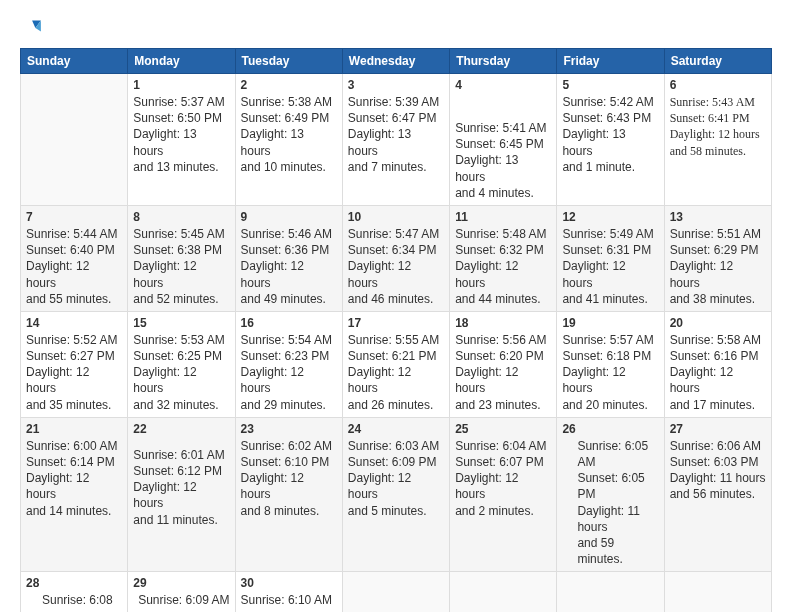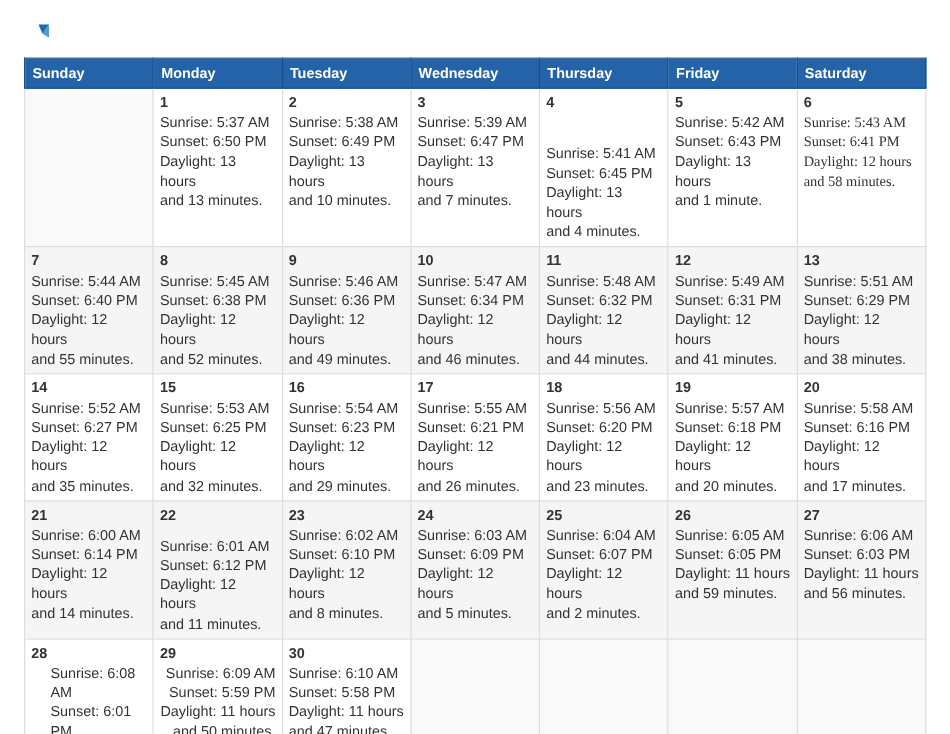--- a/index.html
+++ b/index.html
@@ -304,21 +304,21 @@
           </td>
           <td>
             <div class="day-number">25</div>
             <div class="day-info" style="white-space: pre-line;">Sunrise: 6:04 AM
 Sunset: 6:07 PM
 Daylight: 12 hours
 and 2 minutes.</div>
           </td>
           <td>
             <div class="day-number">26</div>
-            <div class="day-info" style="white-space: pre-line;">Sunrise: 6:05 AM
+            <div class="day-info" style="white-space: pre-line; margin-left: 15px;">Sunrise: 6:05 AM
 Sunset: 6:05 PM
 Daylight: 11 hours
 and 59 minutes.</div>
           </td>
           <td>
             <div class="day-number">27</div>
             <div class="day-info" style="white-space: pre-line;">Sunrise: 6:06 AM
 Sunset: 6:03 PM
 Daylight: 11 hours
 and 56 minutes.</div>

